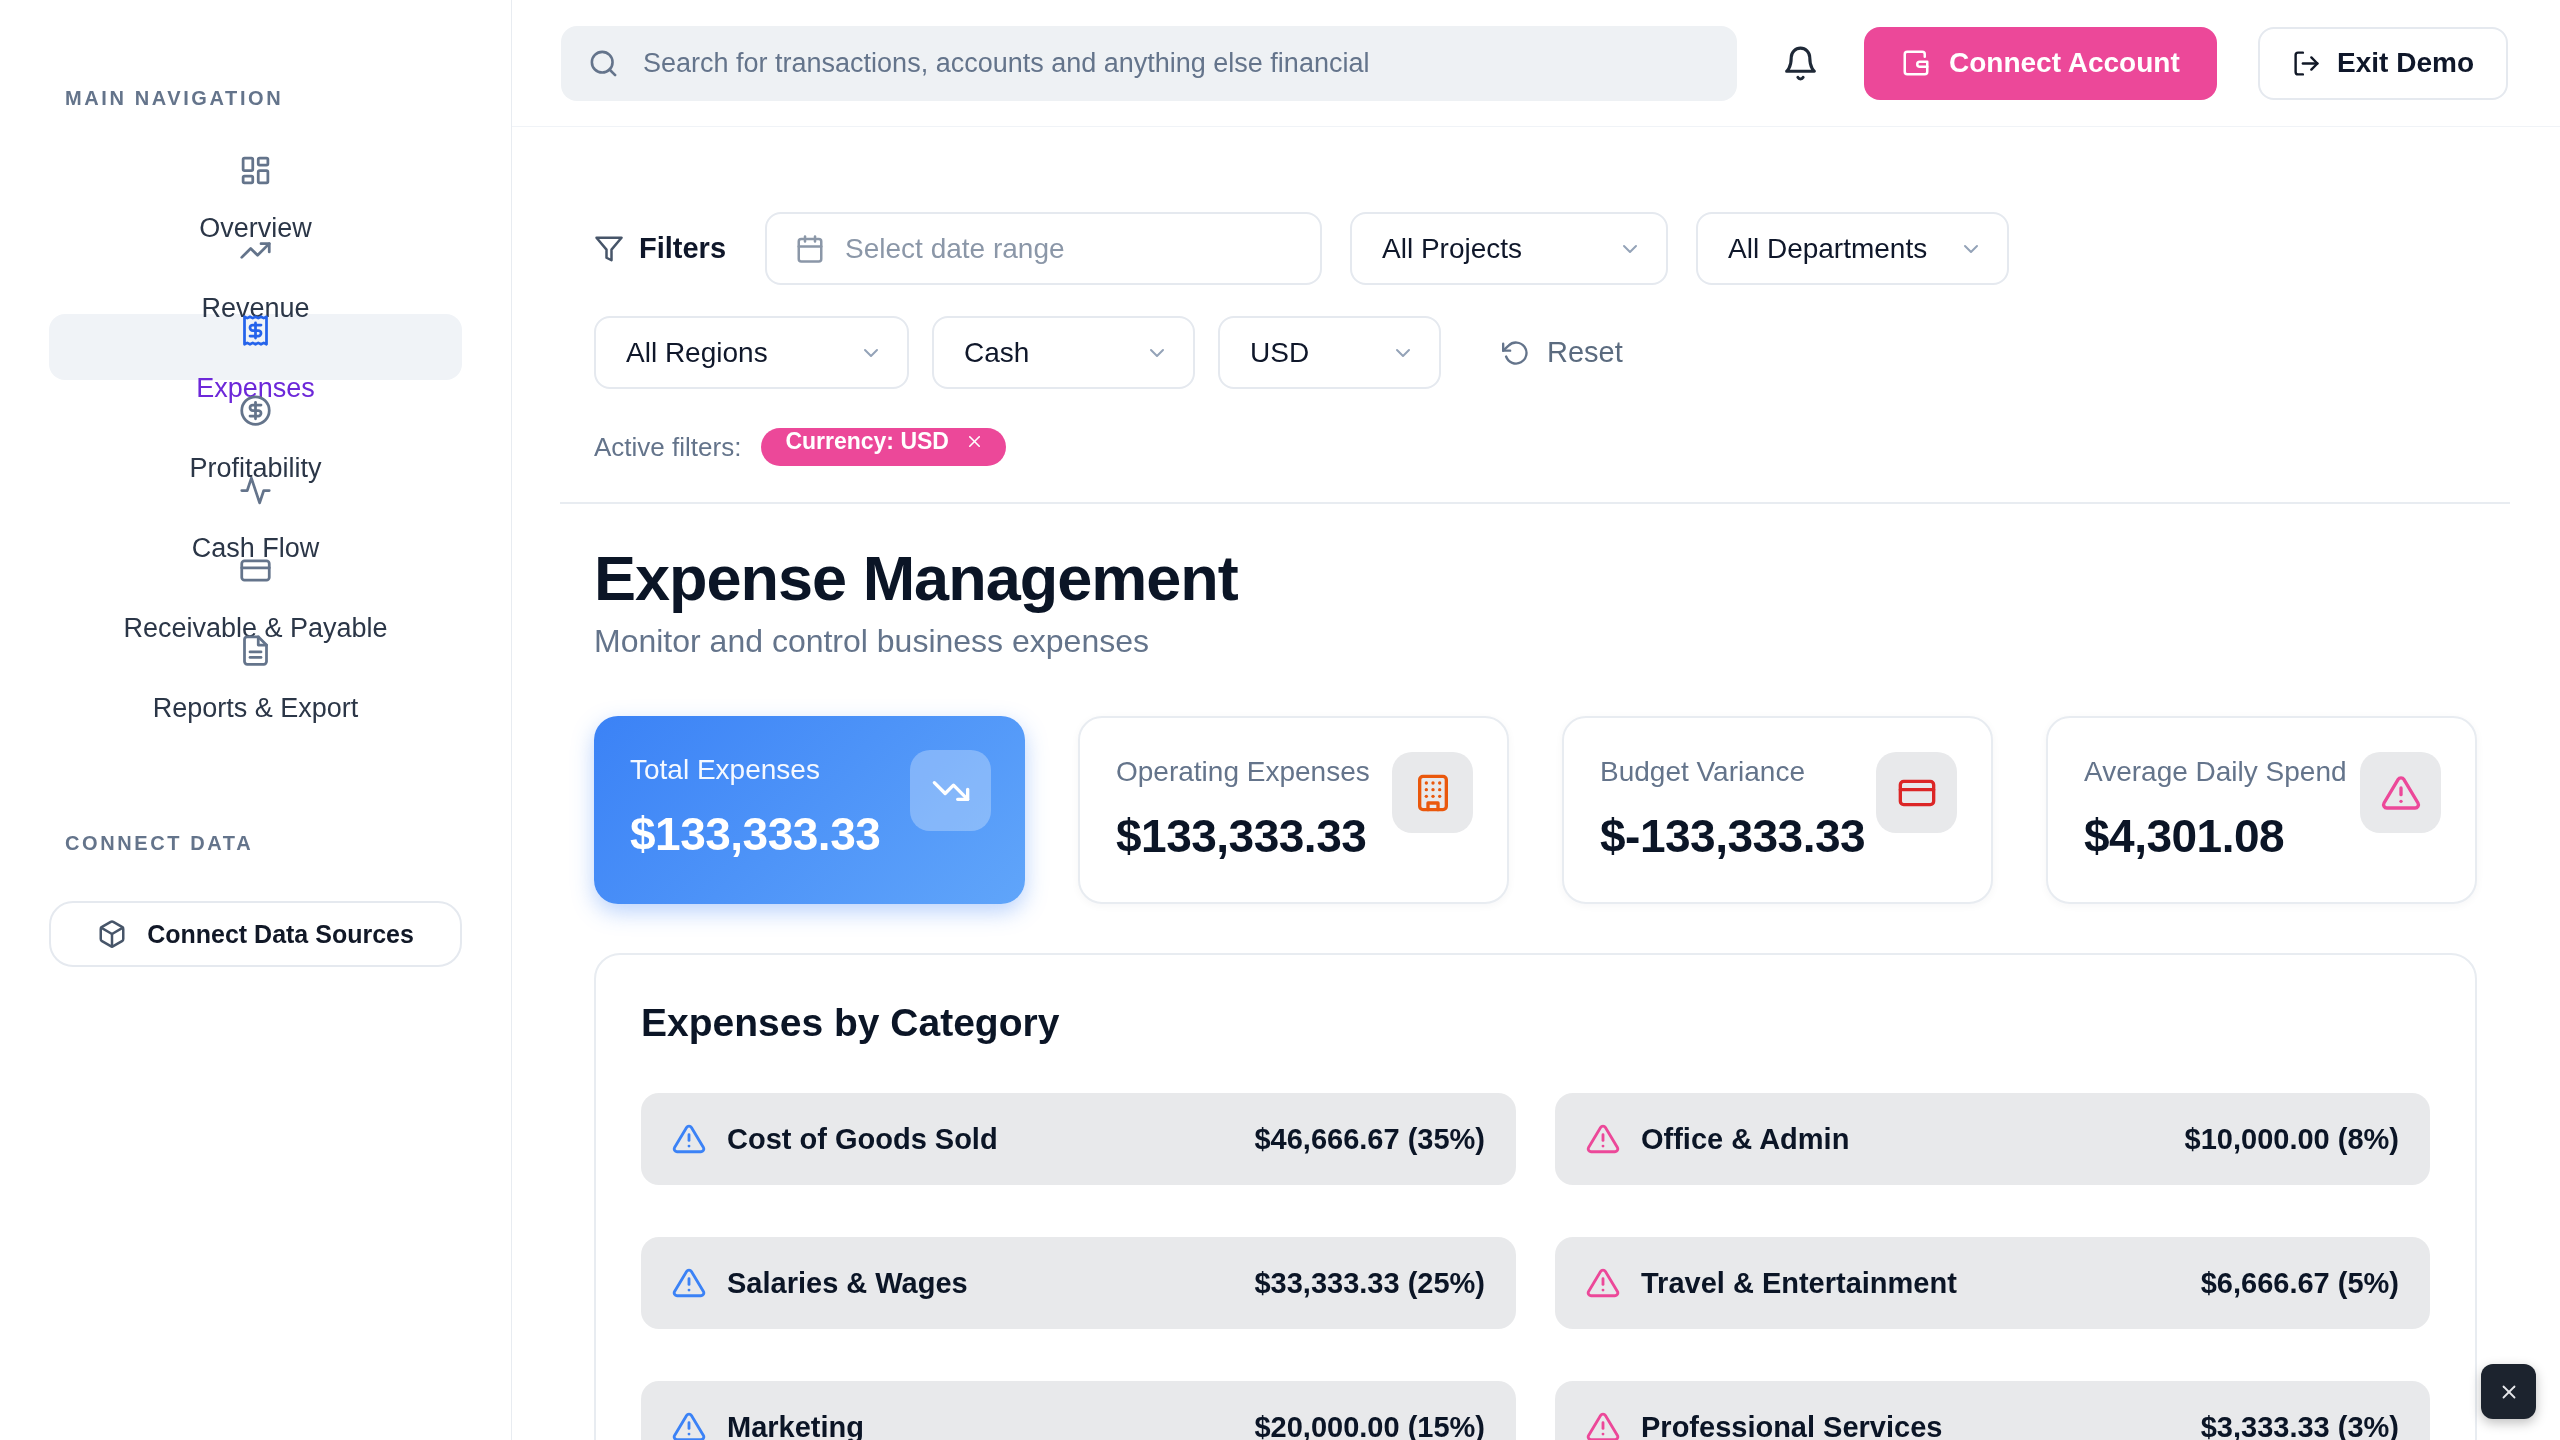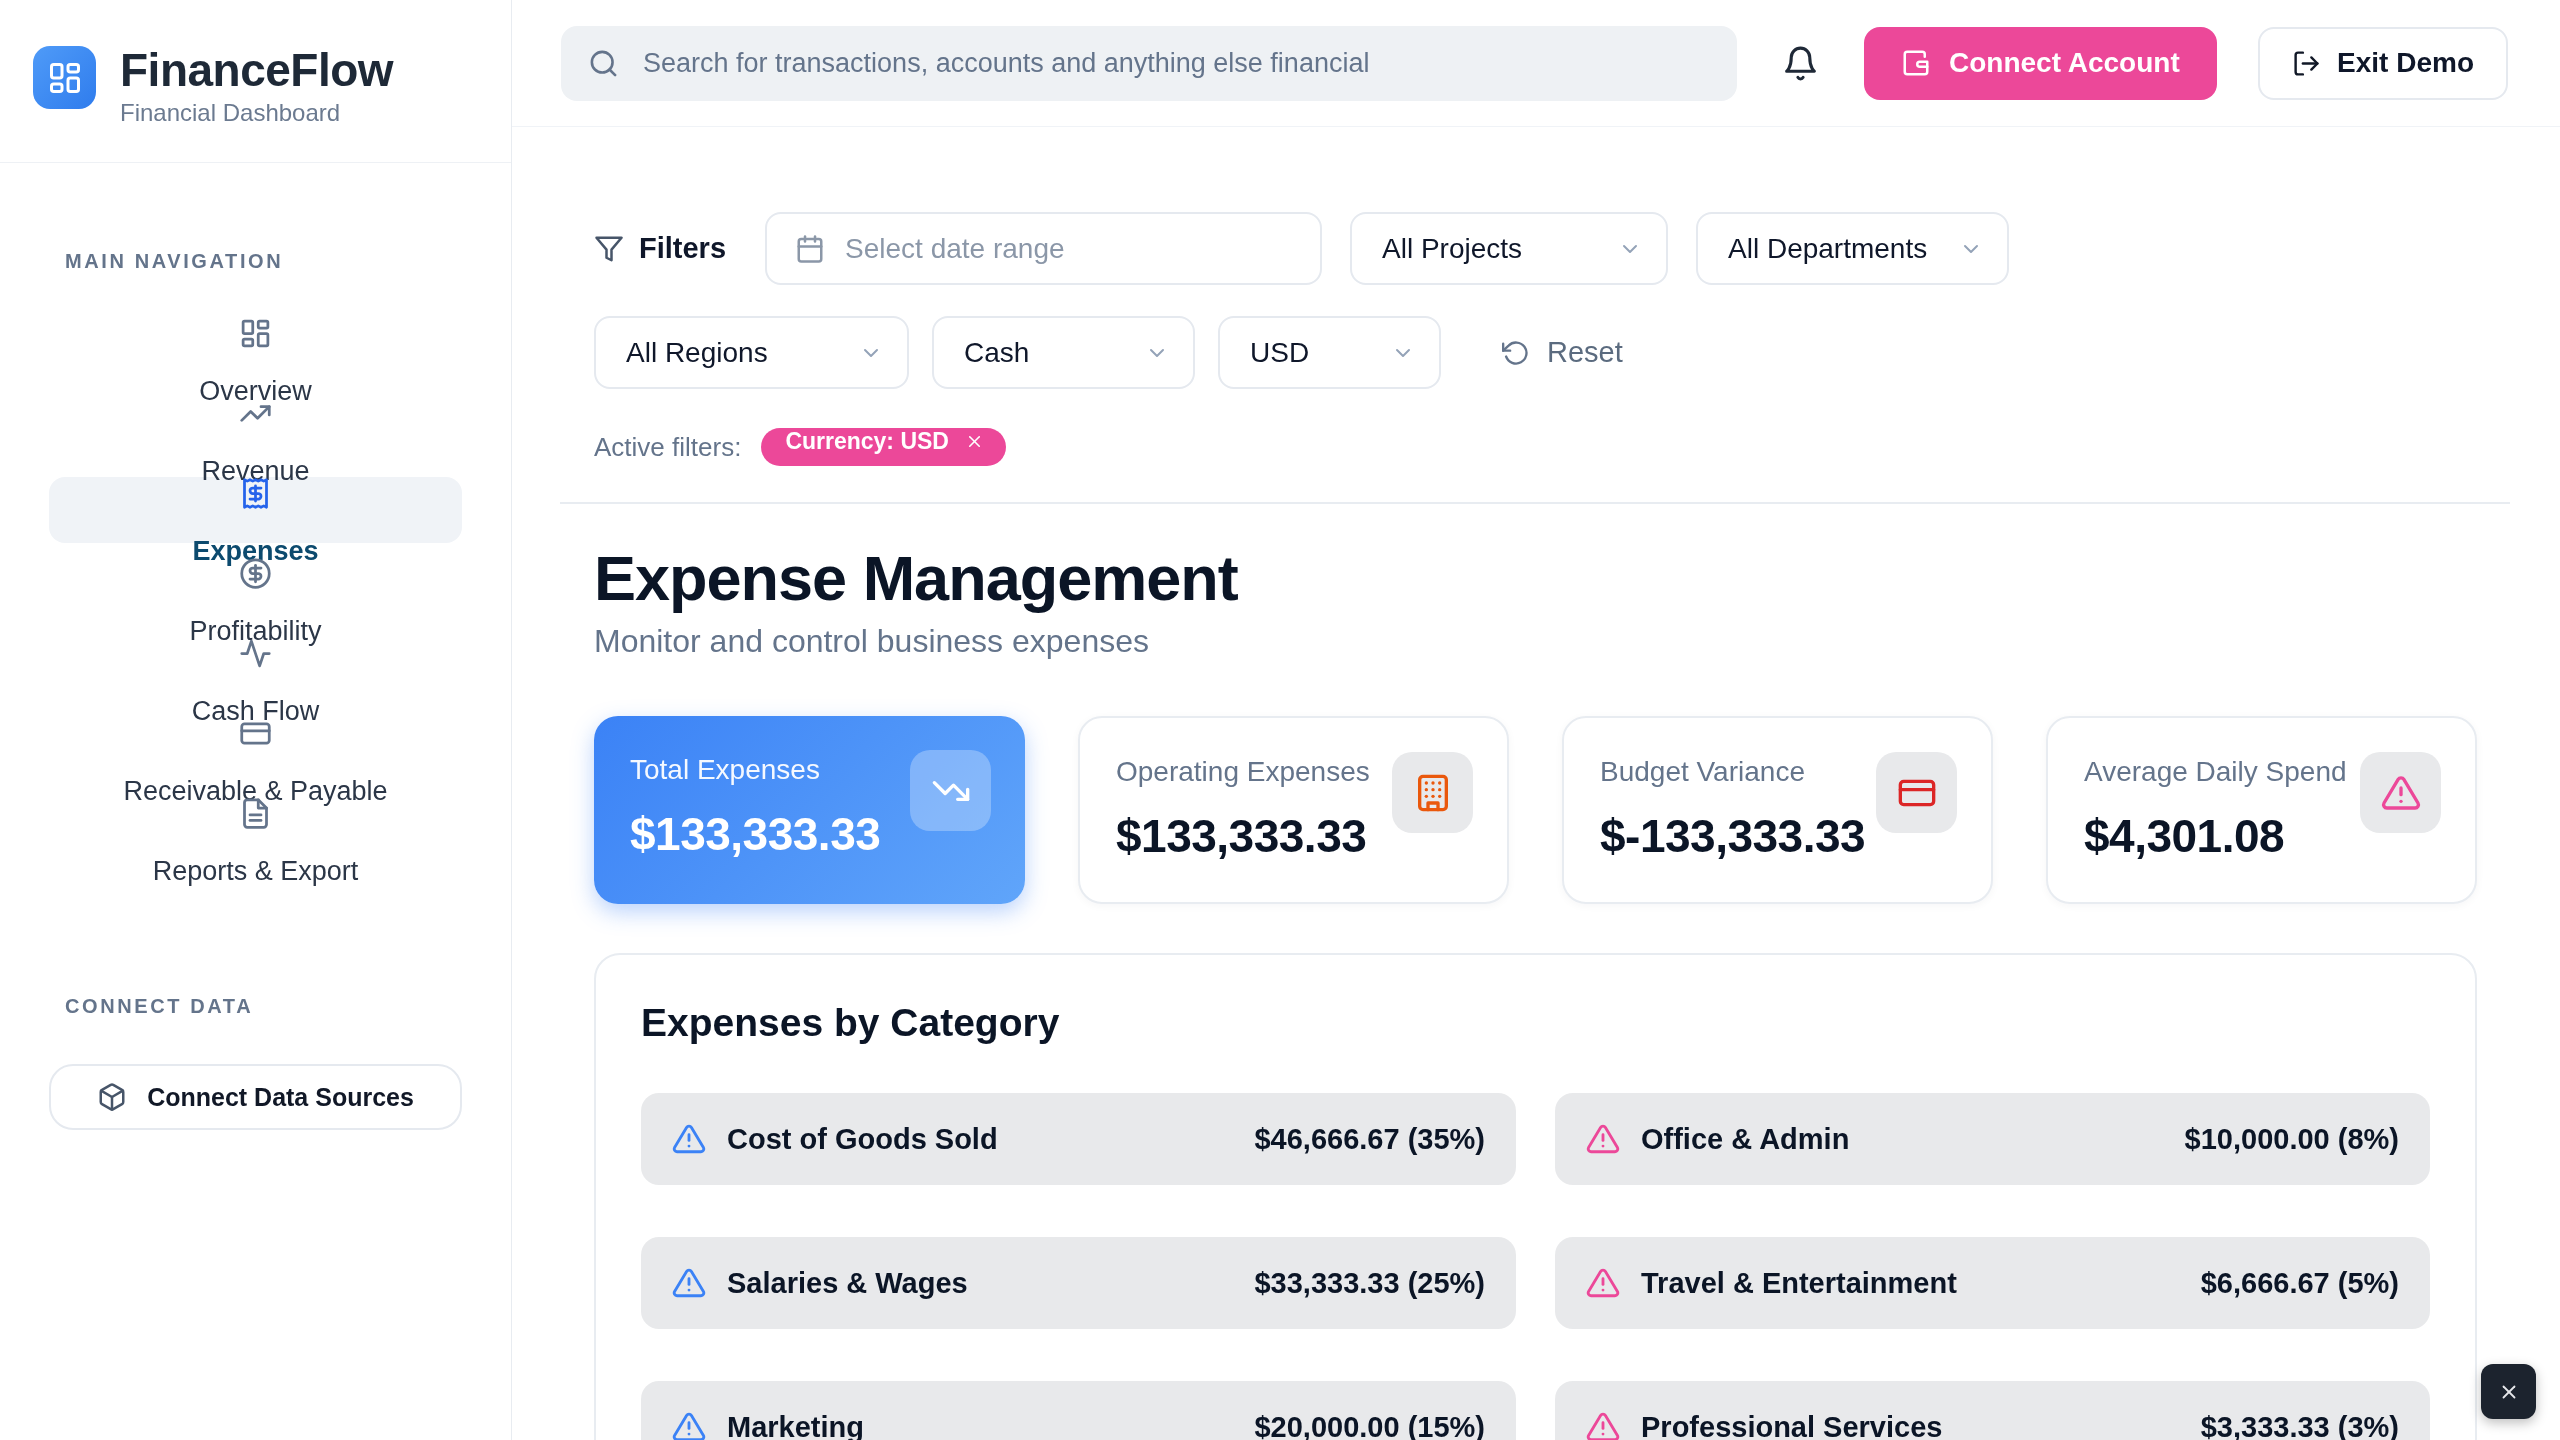--- a/index.html
+++ b/index.html
@@ -15,21 +15,21 @@
   .side-header{height:163px;min-height:163px;border-bottom:1px solid #eef1f5;display:flex;align-items:flex-start;padding:46px 20px 0 33px;gap:24px;}
   .logo-box{width:63px;height:63px;border-radius:17px;background:linear-gradient(135deg,#4f9bf8,#2f7ced);display:flex;align-items:center;justify-content:center;color:#fff;flex:none;}
   .logo-box svg{width:36px;height:36px;}
   .brand-name{font-size:46px;font-weight:700;color:#1e2937;letter-spacing:-0.5px;line-height:1.05;}
   .brand-tag{font-size:24px;color:#6b7a90;margin-top:5px;}
   .side-nav{padding:87px 49px 0 49px;}
   .nav-header,.connect-header{font-size:20px;font-weight:700;letter-spacing:2.6px;color:#64748b;padding-left:16px;}
   .nav-list{margin-top:44px;}
   .nav-item{display:flex;align-items:center;height:66px;margin-bottom:14px;padding:0 30px;border-radius:16px;gap:26px;color:#2b3647;font-size:27px;font-weight:500;cursor:pointer;flex-direction:column;}
   .nav-item.active{background:#f0f3f7;}
-  .nav-item.active .nav-label{color:#0c4a6e;font-weight:700;}
+  .nav-item.active .nav-label{color:#6d28d9;font-weight:400;}
   .nav-ico{width:33px;height:33px;color:#64748b;flex:none;}
   .nav-item.active .nav-ico{color:#2563eb;}
   .side-connect{margin-top:118px;padding:0 49px;}
   .connect-btn{margin-top:46px;height:66px;width:100%;border-radius:24px;border:2px solid #e5e9ef;background:#fff;display:flex;align-items:center;justify-content:center;gap:20px;font-size:25px;font-weight:600;color:#111827;cursor:pointer;font-family:inherit;}
   .connect-btn .ico{width:30px;height:30px;color:#475569;}
 
   
   .main{flex:1;display:flex;flex-direction:column;overflow:hidden;background:#fff;}
   .topbar{height:127px;min-height:127px;display:flex;align-items:center;padding:0 52px 0 49px;border-bottom:1px solid #f0f3f7;}
   .search{flex:0 0 1176px;height:75px;background:#eef1f4;border-radius:16px;display:flex;align-items:center;padding:0 28px 0 27px;gap:22px;}
@@ -92,34 +92,20 @@
 
   .close-btn{position:fixed;right:24px;bottom:21px;width:55px;height:55px;border-radius:12px;background:#1c232e;color:#e5e7eb;display:flex;align-items:center;justify-content:center;border:none;cursor:pointer;box-shadow:0 4px 12px rgba(0,0,0,0.25);}
   .close-btn svg{width:22px;height:22px;}
 </style>
 </head>
 <body>
 
 <div class="app">
 
   <aside class="sidebar">
-    <div class="side-header">
-      <div class="logo-box">
-          <svg viewBox="0 0 24 24" fill="none" stroke="currentColor" stroke-width="2" stroke-linecap="round" stroke-linejoin="round">
-            <rect x="3" y="3" width="7" height="9" rx="1.5"></rect>
-            <rect x="14" y="3" width="7" height="5" rx="1.5"></rect>
-            <rect x="14" y="12" width="7" height="9" rx="1.5"></rect>
-            <rect x="3" y="16" width="7" height="5" rx="1.5"></rect>
-          </svg>
-        </div>
-      <div>
-        <div class="brand-name">FinanceFlow</div>
-        <div class="brand-tag">Financial Dashboard</div>
-      </div>
-    </div>
     <div class="side-nav">
       <div class="nav-header">MAIN NAVIGATION</div>
       <div class="nav-list">
           <div class="nav-item">
     <span class="nav-ico">
               <svg viewBox="0 0 24 24" fill="none" stroke="currentColor" stroke-width="2" stroke-linecap="round" stroke-linejoin="round">
                 <rect x="3" y="3" width="7" height="9" rx="1"></rect>
                 <rect x="14" y="3" width="7" height="5" rx="1"></rect>
                 <rect x="14" y="12" width="7" height="9" rx="1"></rect>
                 <rect x="3" y="16" width="7" height="5" rx="1"></rect>

